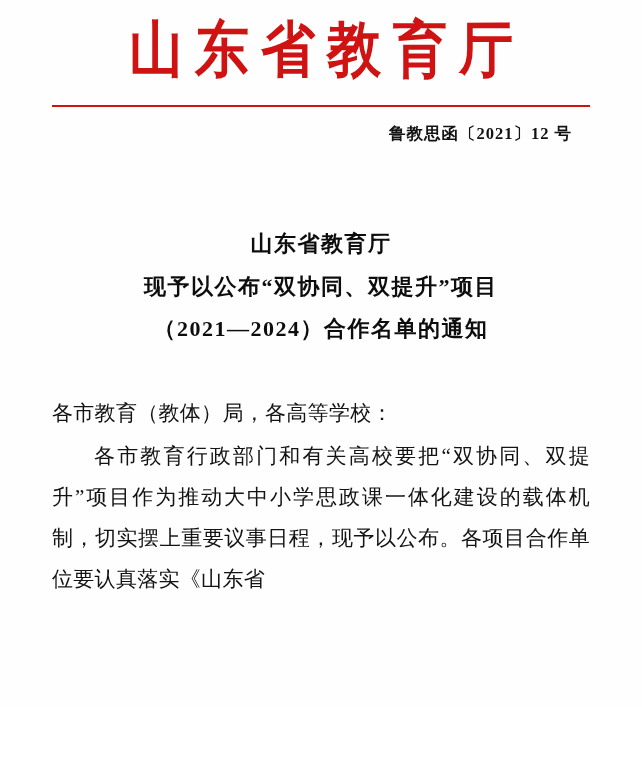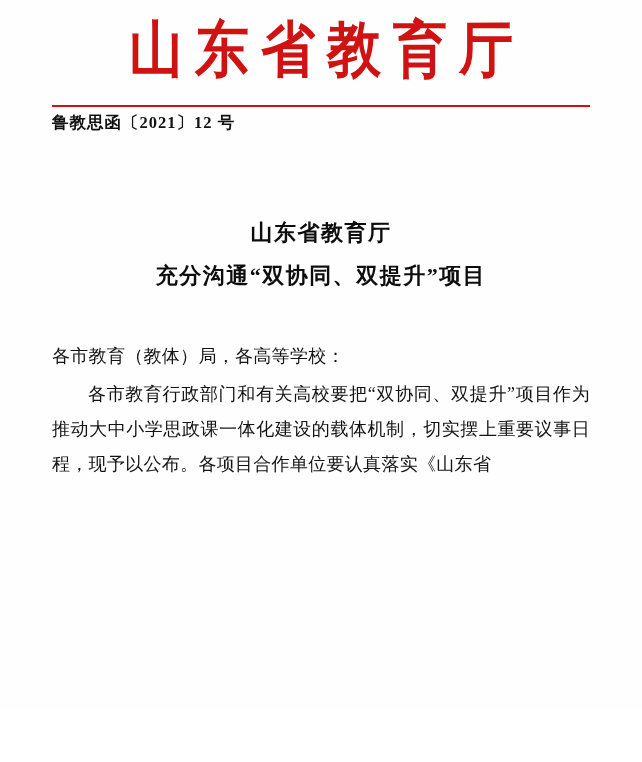--- a/index.html
+++ b/index.html
@@ -39,22 +39,22 @@
     transform: scaleY(1.12);
     transform-origin: center top;
   }
   .masthead-rule {
     margin-top: 30px;
     height: 2px;
     background: #cf1313;
   }
   
   .docnum-row {
-    margin-top: 5px;
-    text-align: left;
+    margin-top: 16px;
+    text-align: right;
     padding-right: 18px;
   }
   .docnum {
     font-size: 16.5px;
     letter-spacing: 1px;
     color: #121212;
     font-weight: 600;
   }
   
   .title-block {
@@ -66,21 +66,21 @@
     font-weight: bold;
     line-height: 1.95;
     letter-spacing: 1.5px;
     color: #0d0d0d;
   }
   
   .body-block {
     margin-top: 42px;
   }
   .para {
-    font-size: 18px;
+    font-size: 21px;
     line-height: 1.95;
     letter-spacing: 0.3px;
     text-align: justify;
     color: #131313;
     margin: 0 0 2px 0;
   }
   .para.indent {
     text-indent: 2em;
   }
 </style>
@@ -93,21 +93,22 @@
     <div class="masthead-title">山东省教育厅</div>
     <div class="masthead-rule"></div>
   </div>
 
   <div class="docnum-row">
     <span class="docnum">鲁教思函〔2021〕12 号</span>
   </div>
 
   <div class="title-block">
     <div class="title-line">山东省教育厅</div>
-    <div class="title-line">充分沟通“双协同、双提升”项目</div>
+    <div class="title-line">现予以公布“双协同、双提升”项目</div>
+    <div class="title-line">（2021—2024）合作名单的通知</div>
   </div>
 
   <div class="body-block">
     <p class="para">各市教育（教体）局，各高等学校：</p>
     <p class="para indent">各市教育行政部门和有关高校要把“双协同、双提升”项目作为推动大中小学思政课一体化建设的载体机制，切实摆上重要议事日程，现予以公布。各项目合作单位要认真落实《山东省</p>
   </div>
 
 </div>
 
 </body></html>

